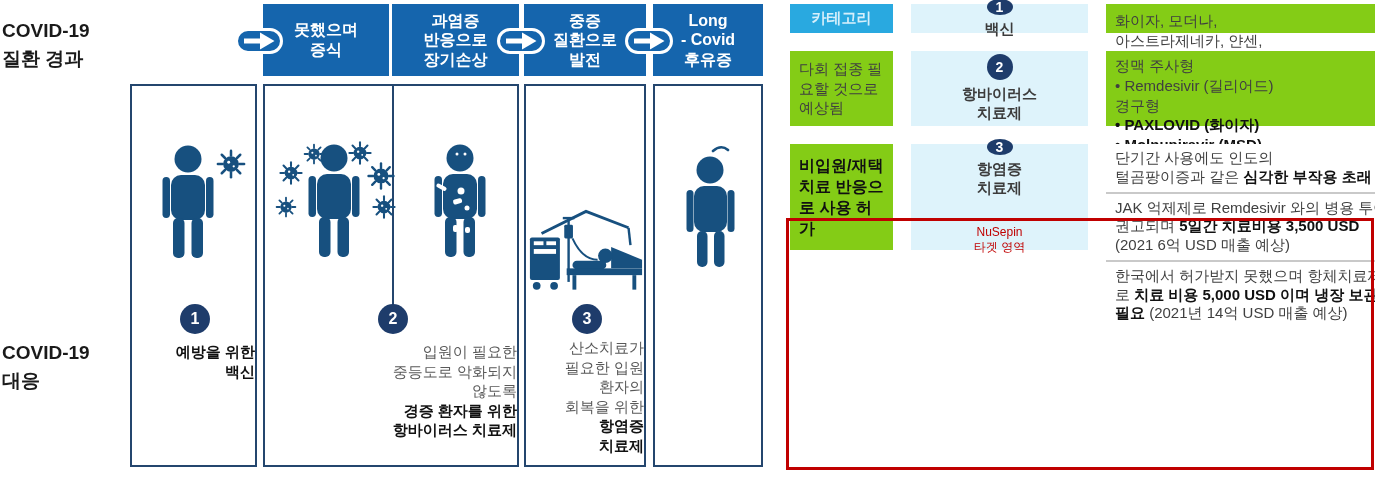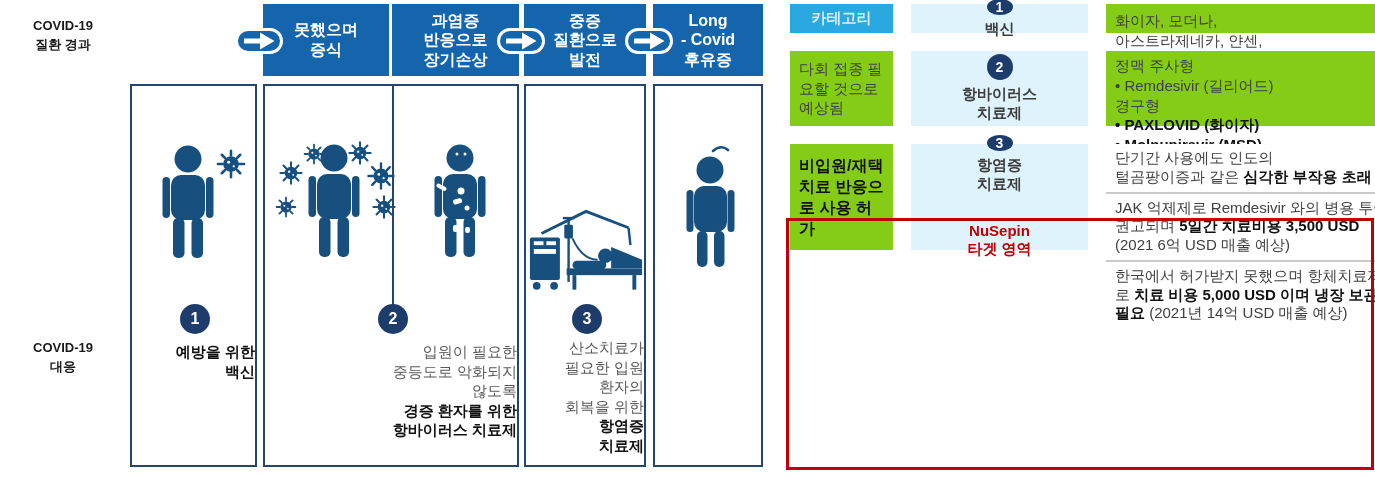--- a/index.html
+++ b/index.html
@@ -6,21 +6,21 @@
     --stage-header-bg:#1565ad; --table-header-bg:#29a9e0; --table-header-text:#d6effb;
     --category-cell-bg:#def3fb; --circle-bg:#1e3c6b; --highlight-red:#c00000;
     --box-border:#24466e; --icon-navy:#17507f; --text-gray:#595959; --text-black:#111111;
     --table-text:#404040; --grid-line:#c9c9c9;
   }
   *{margin:0;padding:0;box-sizing:border-box}
   body{font-family:"Liberation Sans","DejaVu Sans",sans-serif;background:#fff}
   .stage{position:relative;width:1375px;height:477px;background:#fff;overflow:hidden}
   .b{font-weight:700;color:var(--text-black)}
   
-  .flow-label{position:absolute;width:122px;text-align:center;font-size:13px;font-weight:700;
+  .flow-label{position:absolute;width:122px;text-align:left;font-size:19px;font-weight:700;
     color:#1a1a1a;line-height:1.45;white-space:pre-line}
   .stage-box{position:absolute;top:4px;height:72px;background:var(--stage-header-bg);color:#fff;
     display:flex;align-items:center;justify-content:center;text-align:center;
     font-weight:700;font-size:16px;line-height:1.22;white-space:pre-line}
   .body-box{position:absolute;top:84px;height:383px;background:#fff;border:2px solid var(--box-border)}
   .divider{position:absolute;width:2px;background:var(--box-border)}
   .num-circle{position:absolute;width:30px;height:30px;border-radius:50%;background:var(--circle-bg);
     color:#fff;font-weight:700;font-size:16px;display:flex;align-items:center;justify-content:center}
   .flow-text{position:absolute;left:0;width:100%;text-align:right;font-size:15px;line-height:1.3;
     color:var(--text-gray);white-space:pre-line}
@@ -33,21 +33,21 @@
   .th{background:var(--table-header-bg);color:var(--table-header-text);font-size:15px;font-weight:600;
     display:flex;align-items:center;justify-content:center}
   .cat{background:var(--category-cell-bg);display:flex;flex-direction:column;align-items:center;
     justify-content:center;text-align:center}
   .cat .lbl{margin-top:5px;font-size:15px;font-weight:600;color:#3c3c3c;line-height:1.25;white-space:pre-line}
   .tcirc{width:26px;height:26px;border-radius:50%;background:var(--circle-bg);color:#fff;
     font-size:14px;font-weight:700;display:flex;align-items:center;justify-content:center}
   .cell{background:#84cc16;font-size:15px;color:var(--table-text);line-height:1.32;
     padding:7px 9px;white-space:pre-line}
   .vcenter{display:flex;align-items:center}
-  .nusepin{margin-top:28px;font-size:15px;font-weight:700;color:var(--highlight-red);
+  .nusepin{margin-top:28px;font-size:12px;font-weight:400;color:var(--highlight-red);
     line-height:1.25;white-space:pre-line}
   .substack{background:#fff;display:flex;flex-direction:column}
   .sub{padding:5px 9px;font-size:15px;color:var(--table-text);line-height:1.25;white-space:pre-line}
   .sub.mid{border-top:2px solid var(--grid-line);border-bottom:2px solid var(--grid-line)}
   .sub.s1{height:64px}.sub.s2{height:76px}.sub.s3{flex:1}
   .sub.pvc{display:flex;align-items:center}
   .red-box{position:absolute;left:786px;top:218px;width:588px;height:252px;
     border:3px solid var(--highlight-red);pointer-events:none;z-index:5}
 </style>
 </head>

